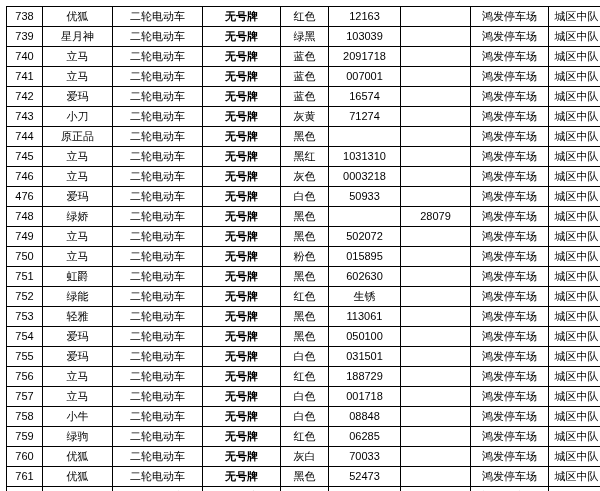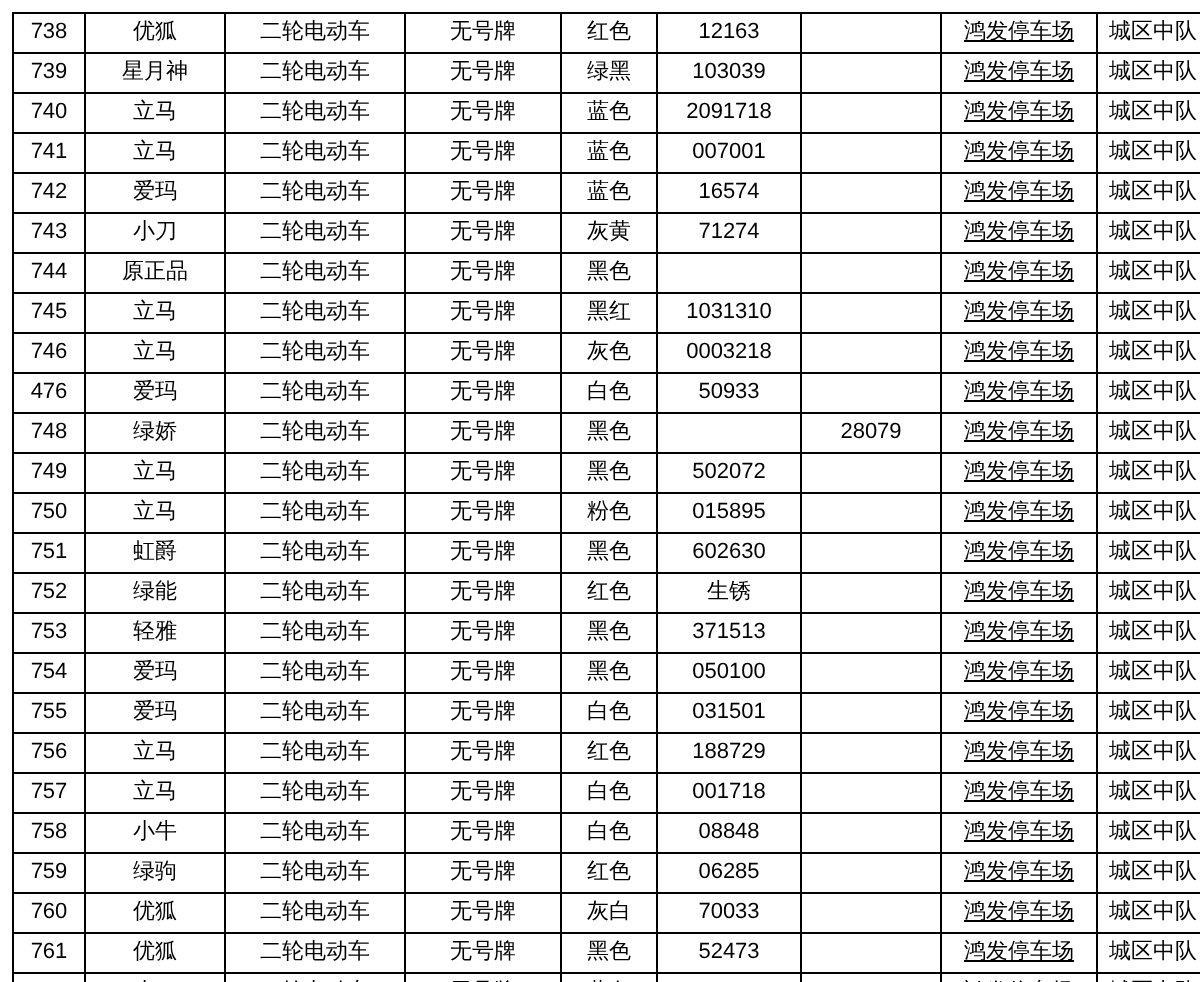--- a/index.html
+++ b/index.html
@@ -45,25 +45,25 @@
   col.c-plate  { width: 78px; }
   col.c-color  { width: 48px; }
   col.c-code   { width: 72px; }
   col.c-extra  { width: 70px; }
   col.c-place  { width: 78px; }
   col.c-unit   { width: 56px; }
 
   td.idx   { font-size: 11px; }
   td.brand { font-size: 11px; }
   td.type  { font-size: 11px; }
-  td.plate { font-size: 11px; font-weight: normal; }
+  td.plate { font-size: 11px; font-weight: bold; }
   td.color { font-size: 11px; }
   td.code  { font-size: 11px; margin-top: 10px; }
   td.extra { font-size: 11px; }
-  td.place { font-size: 11px; text-decoration: underline; }
+  td.place { font-size: 11px; }
   td.unit  { font-size: 11px; }
 </style>
 </head>
 <body>
 
 <div id="sheet">
   <table class="reg-table">
     <colgroup>
       <col class="c-idx">
         <col class="c-brand">
@@ -240,21 +240,21 @@
           <td class="extra"></td>
           <td class="place">鸿发停车场</td>
           <td class="unit">城区中队</td>
         </tr>
         <tr>
           <td class="idx">753</td>
           <td class="brand">轻雅</td>
           <td class="type">二轮电动车</td>
           <td class="plate">无号牌</td>
           <td class="color">黑色</td>
-          <td class="code">371513</td>
+          <td class="code">113061</td>
           <td class="extra"></td>
           <td class="place">鸿发停车场</td>
           <td class="unit">城区中队</td>
         </tr>
         <tr>
           <td class="idx">754</td>
           <td class="brand">爱玛</td>
           <td class="type">二轮电动车</td>
           <td class="plate">无号牌</td>
           <td class="color">黑色</td>

